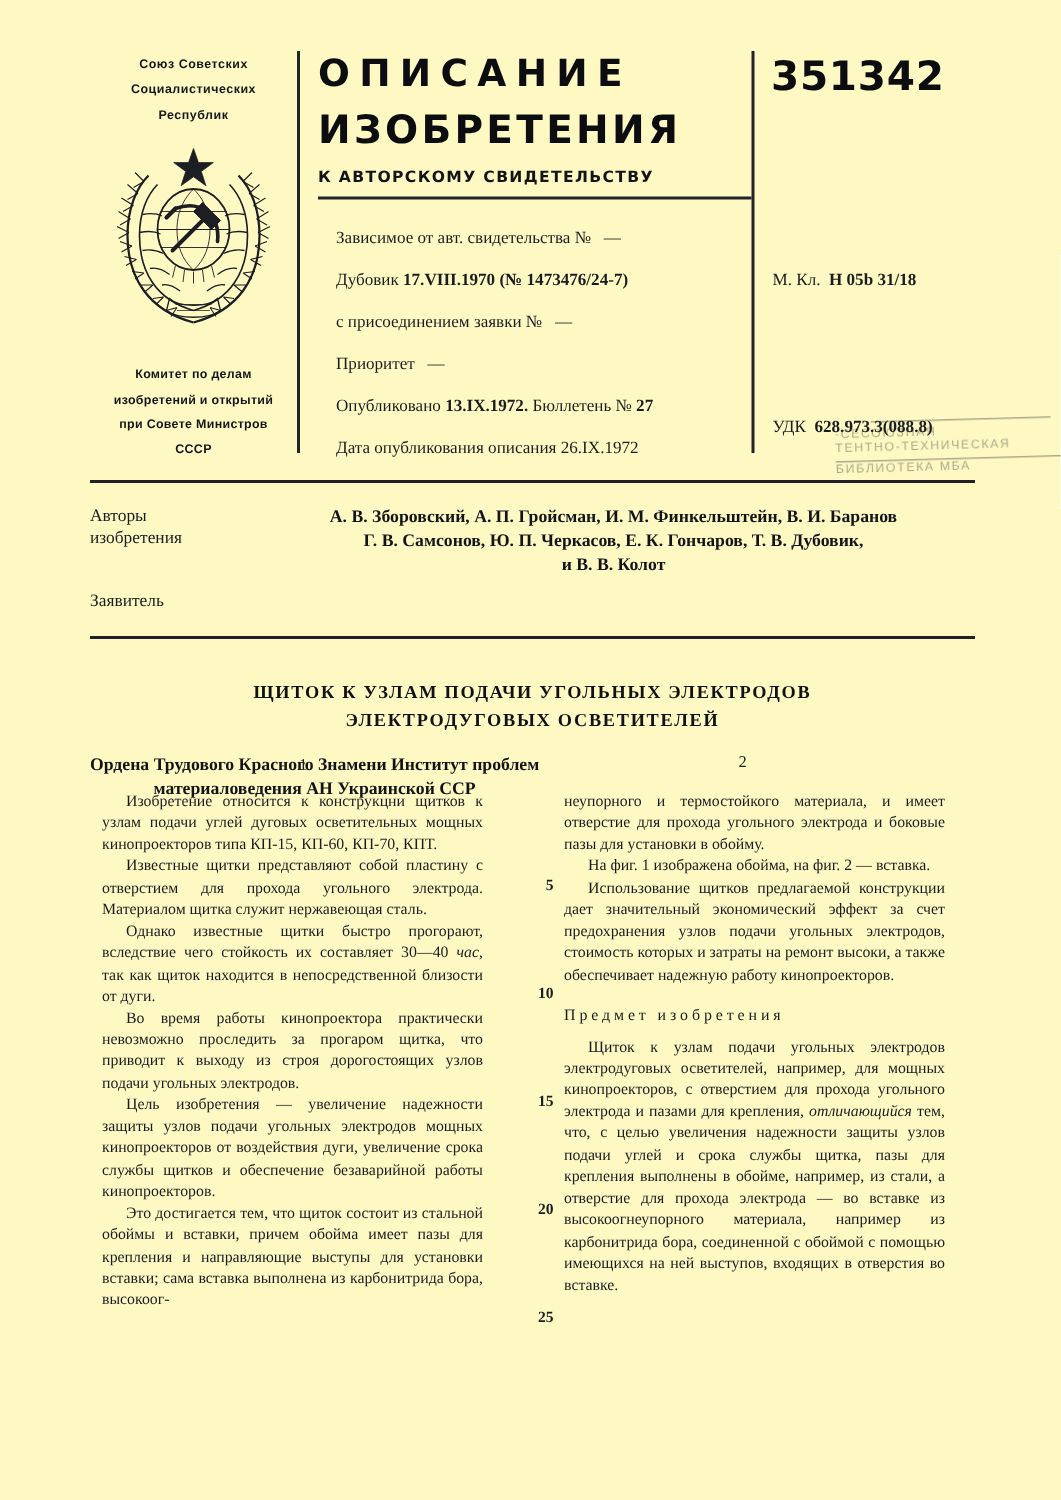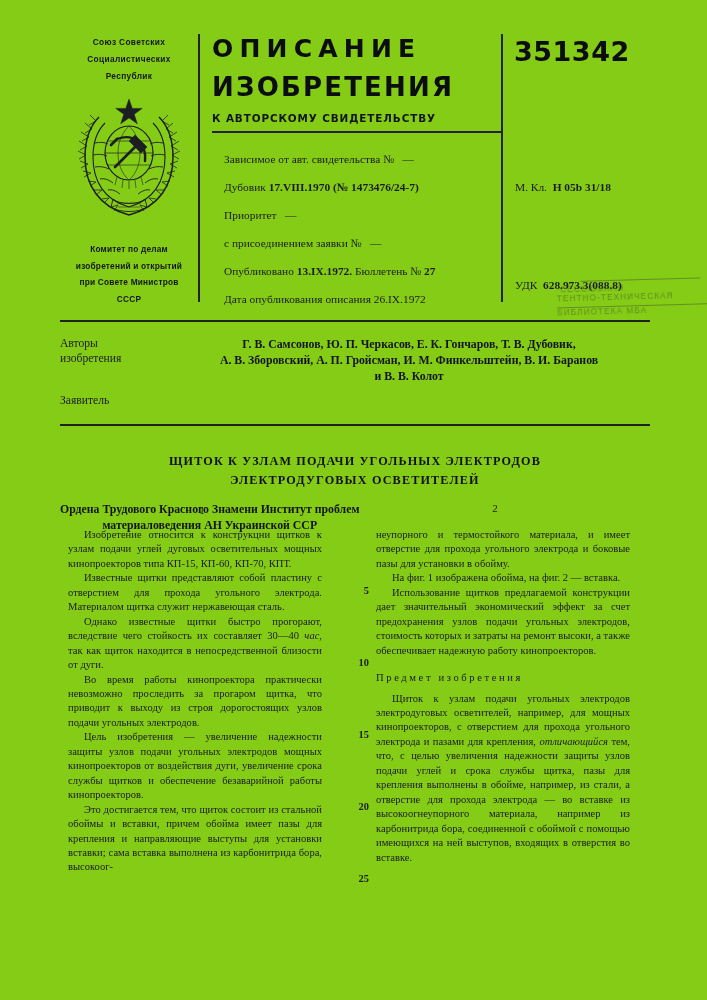--- a/index.html
+++ b/index.html
@@ -15,21 +15,21 @@
     font-family: "Liberation Serif", "DejaVu Serif", serif;
     color: #1a1a1a;
     overflow: hidden;
   }
 
   .page {
     position: absolute;
     left: 0; top: 0;
     width: 707px;
     height: 1000px;
-    background: #84cc16;
+    background: #fef9c3;
   }
 
   
   .masthead {
     position: absolute;
     left: 60px;
     top: 34px;
     width: 590px;
     height: 268px;
   }
@@ -430,25 +430,25 @@
         <div class="biblio-line">
           <span>Зависимое от авт. свидетельства №</span>
           &nbsp;&nbsp;<span>—</span>
         </div>
         <div class="biblio-line">
           <span>Дубовик</span>
           <b>17.VIII.1970</b>
           <b>(№ 1473476/24-7)</b>
         </div>
         <div class="biblio-line">
+          <span>с присоединением заявки №</span>
+          &nbsp;&nbsp;<span>—</span>
+        </div>
+        <div class="biblio-line">
           <span>Приоритет</span>
-          &nbsp;&nbsp;<span>—</span>
-        </div>
-        <div class="biblio-line">
-          <span>с присоединением заявки №</span>
           &nbsp;&nbsp;<span>—</span>
         </div>
         <div class="biblio-line">
           <span>Опубликовано</span>
           <b>13.IX.1972.</b>
           <span>Бюллетень №</span>
           <b>27</b>
         </div>
         <div class="biblio-line">
           <span>Дата опубликования описания</span>
@@ -480,22 +480,22 @@
   <div class="rule-thick" style="top:320px;"></div>
   <div class="rule-thick" style="top:424px;"></div>
 
   <div class="authors">
     <div class="arow">
       <div class="alabel">
         <div>Авторы</div>
         <div>изобретения</div>
       </div>
       <div class="avalue">
+        <div>А. В. Зборовский, А. П. Гройсман, И. М. Финкельштейн, В. И. Баранов</div>
         <div>Г. В. Самсонов, Ю. П. Черкасов, Е. К. Гончаров, Т. В. Дубовик,</div>
-        <div>А. В. Зборовский, А. П. Гройсман, И. М. Финкельштейн, В. И. Баранов</div>
         <div>и В. В. Колот</div>
       </div>
     </div>
     <div class="arow applicant-row">
       <div class="alabel">Заявитель</div>
       <div class="avalue">
         <div>Ордена Трудового Красного Знамени Институт проблем</div>
         <div>материаловедения АН Украинской ССР</div>
       </div>
     </div>

